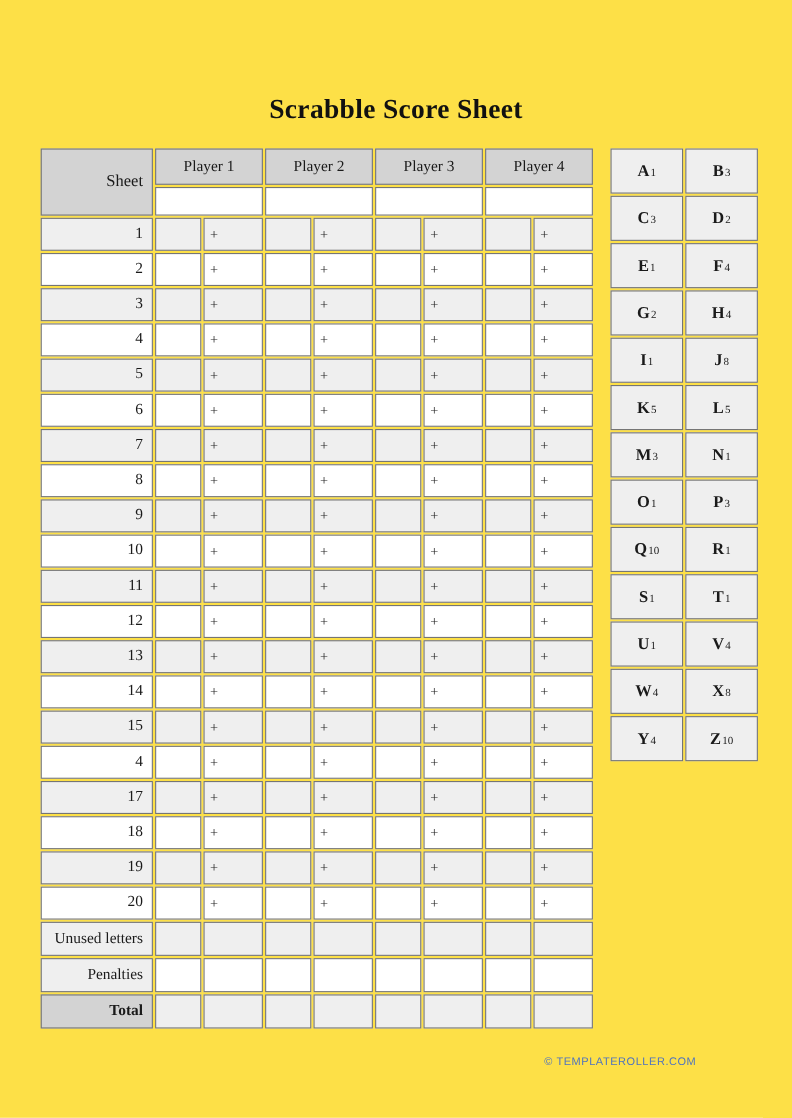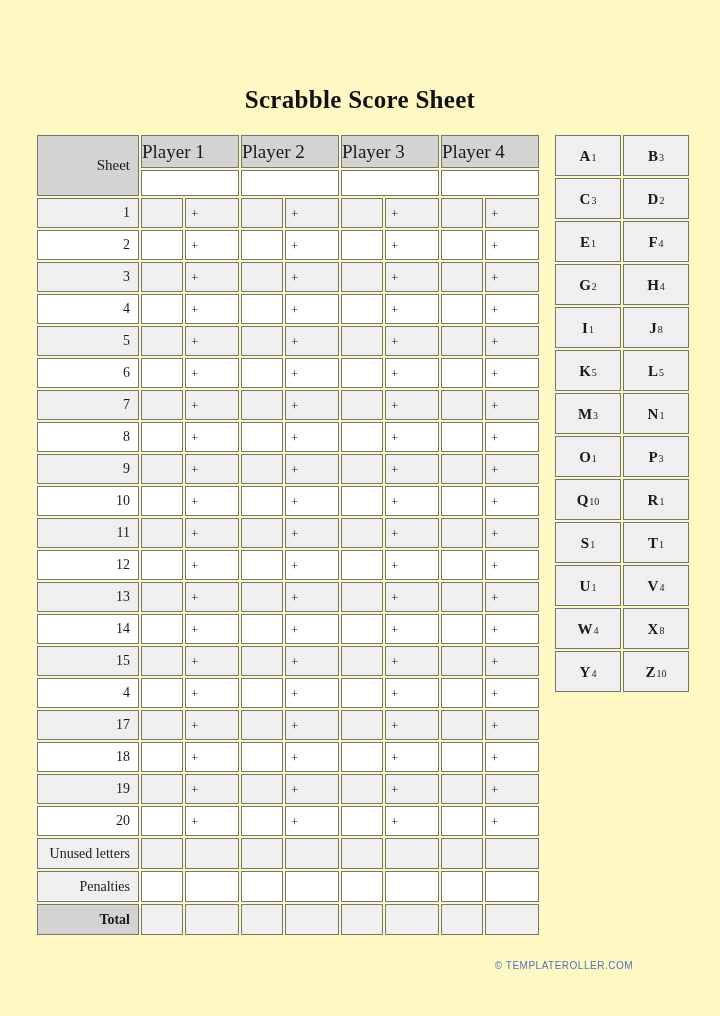--- a/index.html
+++ b/index.html
@@ -10,37 +10,37 @@
     --text:#1a1a1a;
   }
   *{margin:0;padding:0;box-sizing:border-box;}
   html,body{width:720px;height:1016px;}
   body{
     background:#ffffff;
     font-family:"Liberation Serif", serif;
     color:var(--text);
     position:relative;
   }
-  .page{position:absolute;inset:0;background:#fef9c3;overflow:hidden;}
+  .page{position:absolute;inset:0;background:#fde047;overflow:hidden;}
 
   .title{
     position:absolute;top:86px;left:0;width:100%;
     text-align:center;font-size:25px;font-weight:bold;color:#111;
     font-family:"Liberation Serif", serif;
     letter-spacing:0.3px;
   }
 
   table{border-collapse:separate;border-spacing:2px;table-layout:fixed;}
   td,th{border:1px solid var(--border);overflow:hidden;font-weight:normal;}
 
   
   .main{position:absolute;left:35px;top:133px;width:506px;}
   .main th.phead{
-    background:var(--header-bg);height:33px;font-size:19px;color:var(--text);
-    text-align:left;vertical-align:middle;font-weight:normal;margin-top:28px;
+    background:var(--header-bg);height:33px;font-size:14px;color:var(--text);
+    text-align:center;vertical-align:middle;font-weight:normal;margin-top:28px;
   }
   .main td.roundhead{
     background:var(--header-bg);text-align:right;vertical-align:middle;
     padding-right:8px;font-size:15px;
   }
   .main td.name{height:26px;background:#fff;}
   .main td.lbl{
     text-align:right;padding-right:8px;font-size:14px;height:30px;
     vertical-align:middle;background:#fff;white-space:nowrap;
   }

